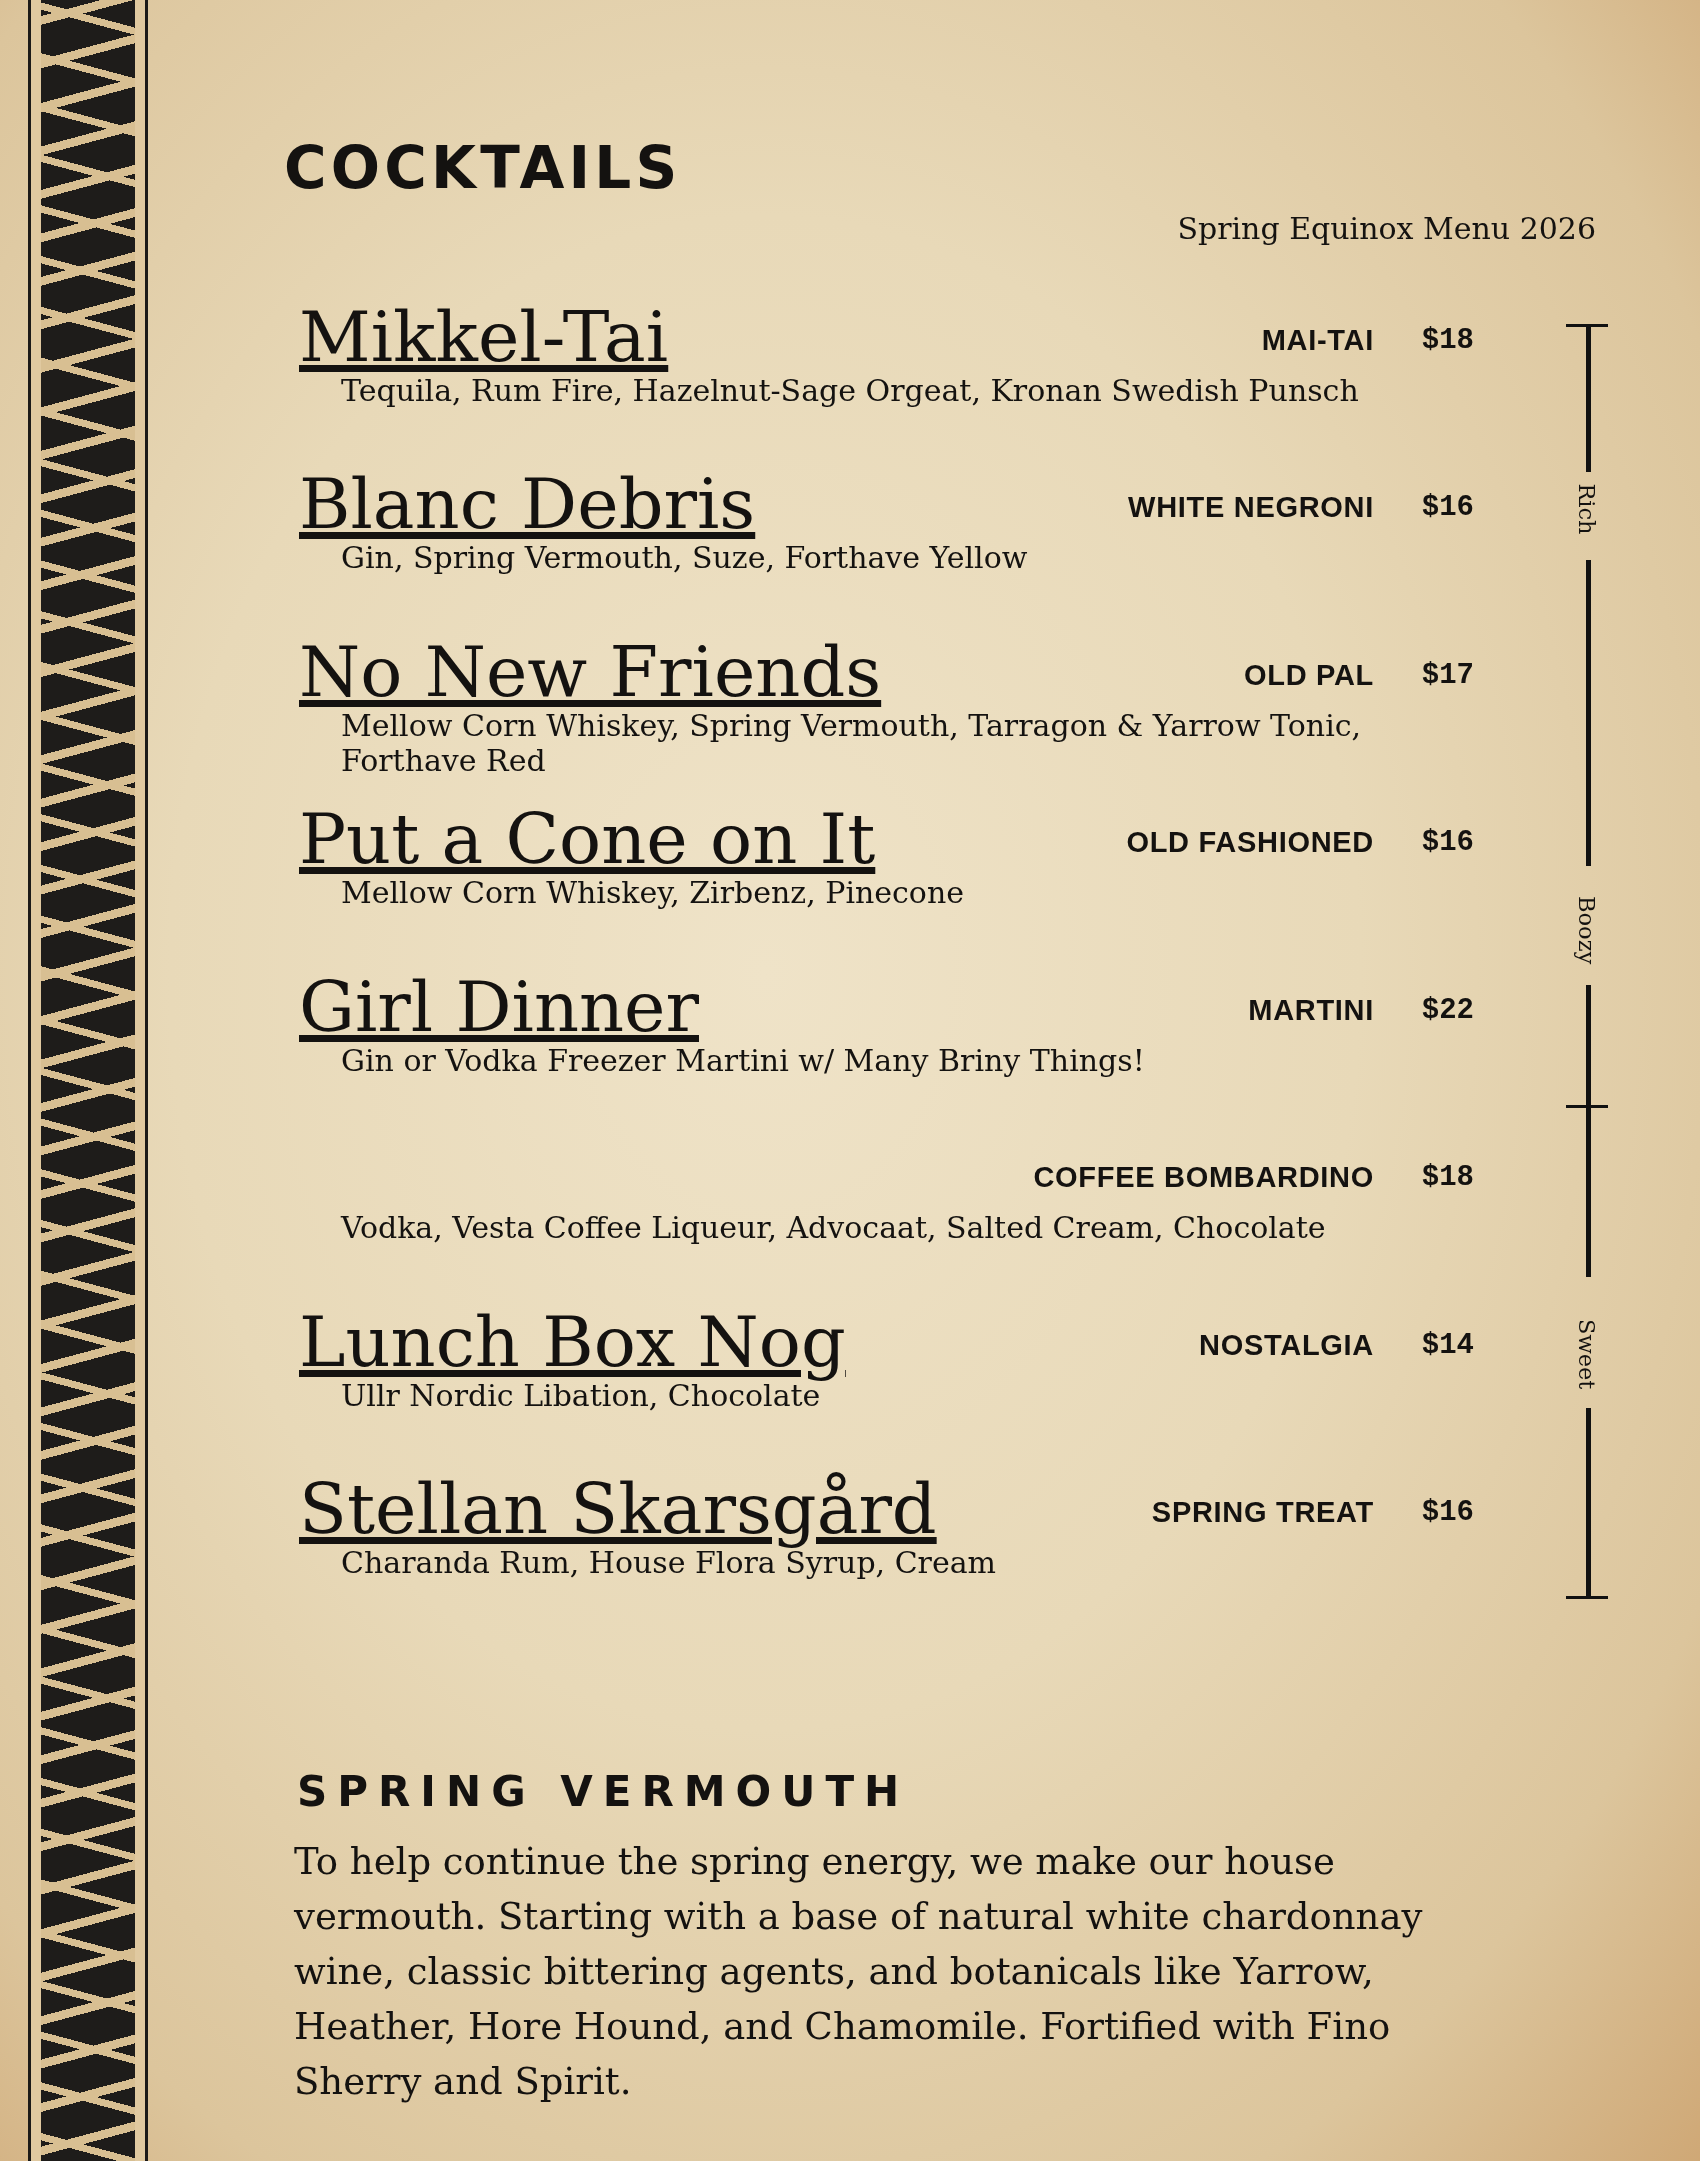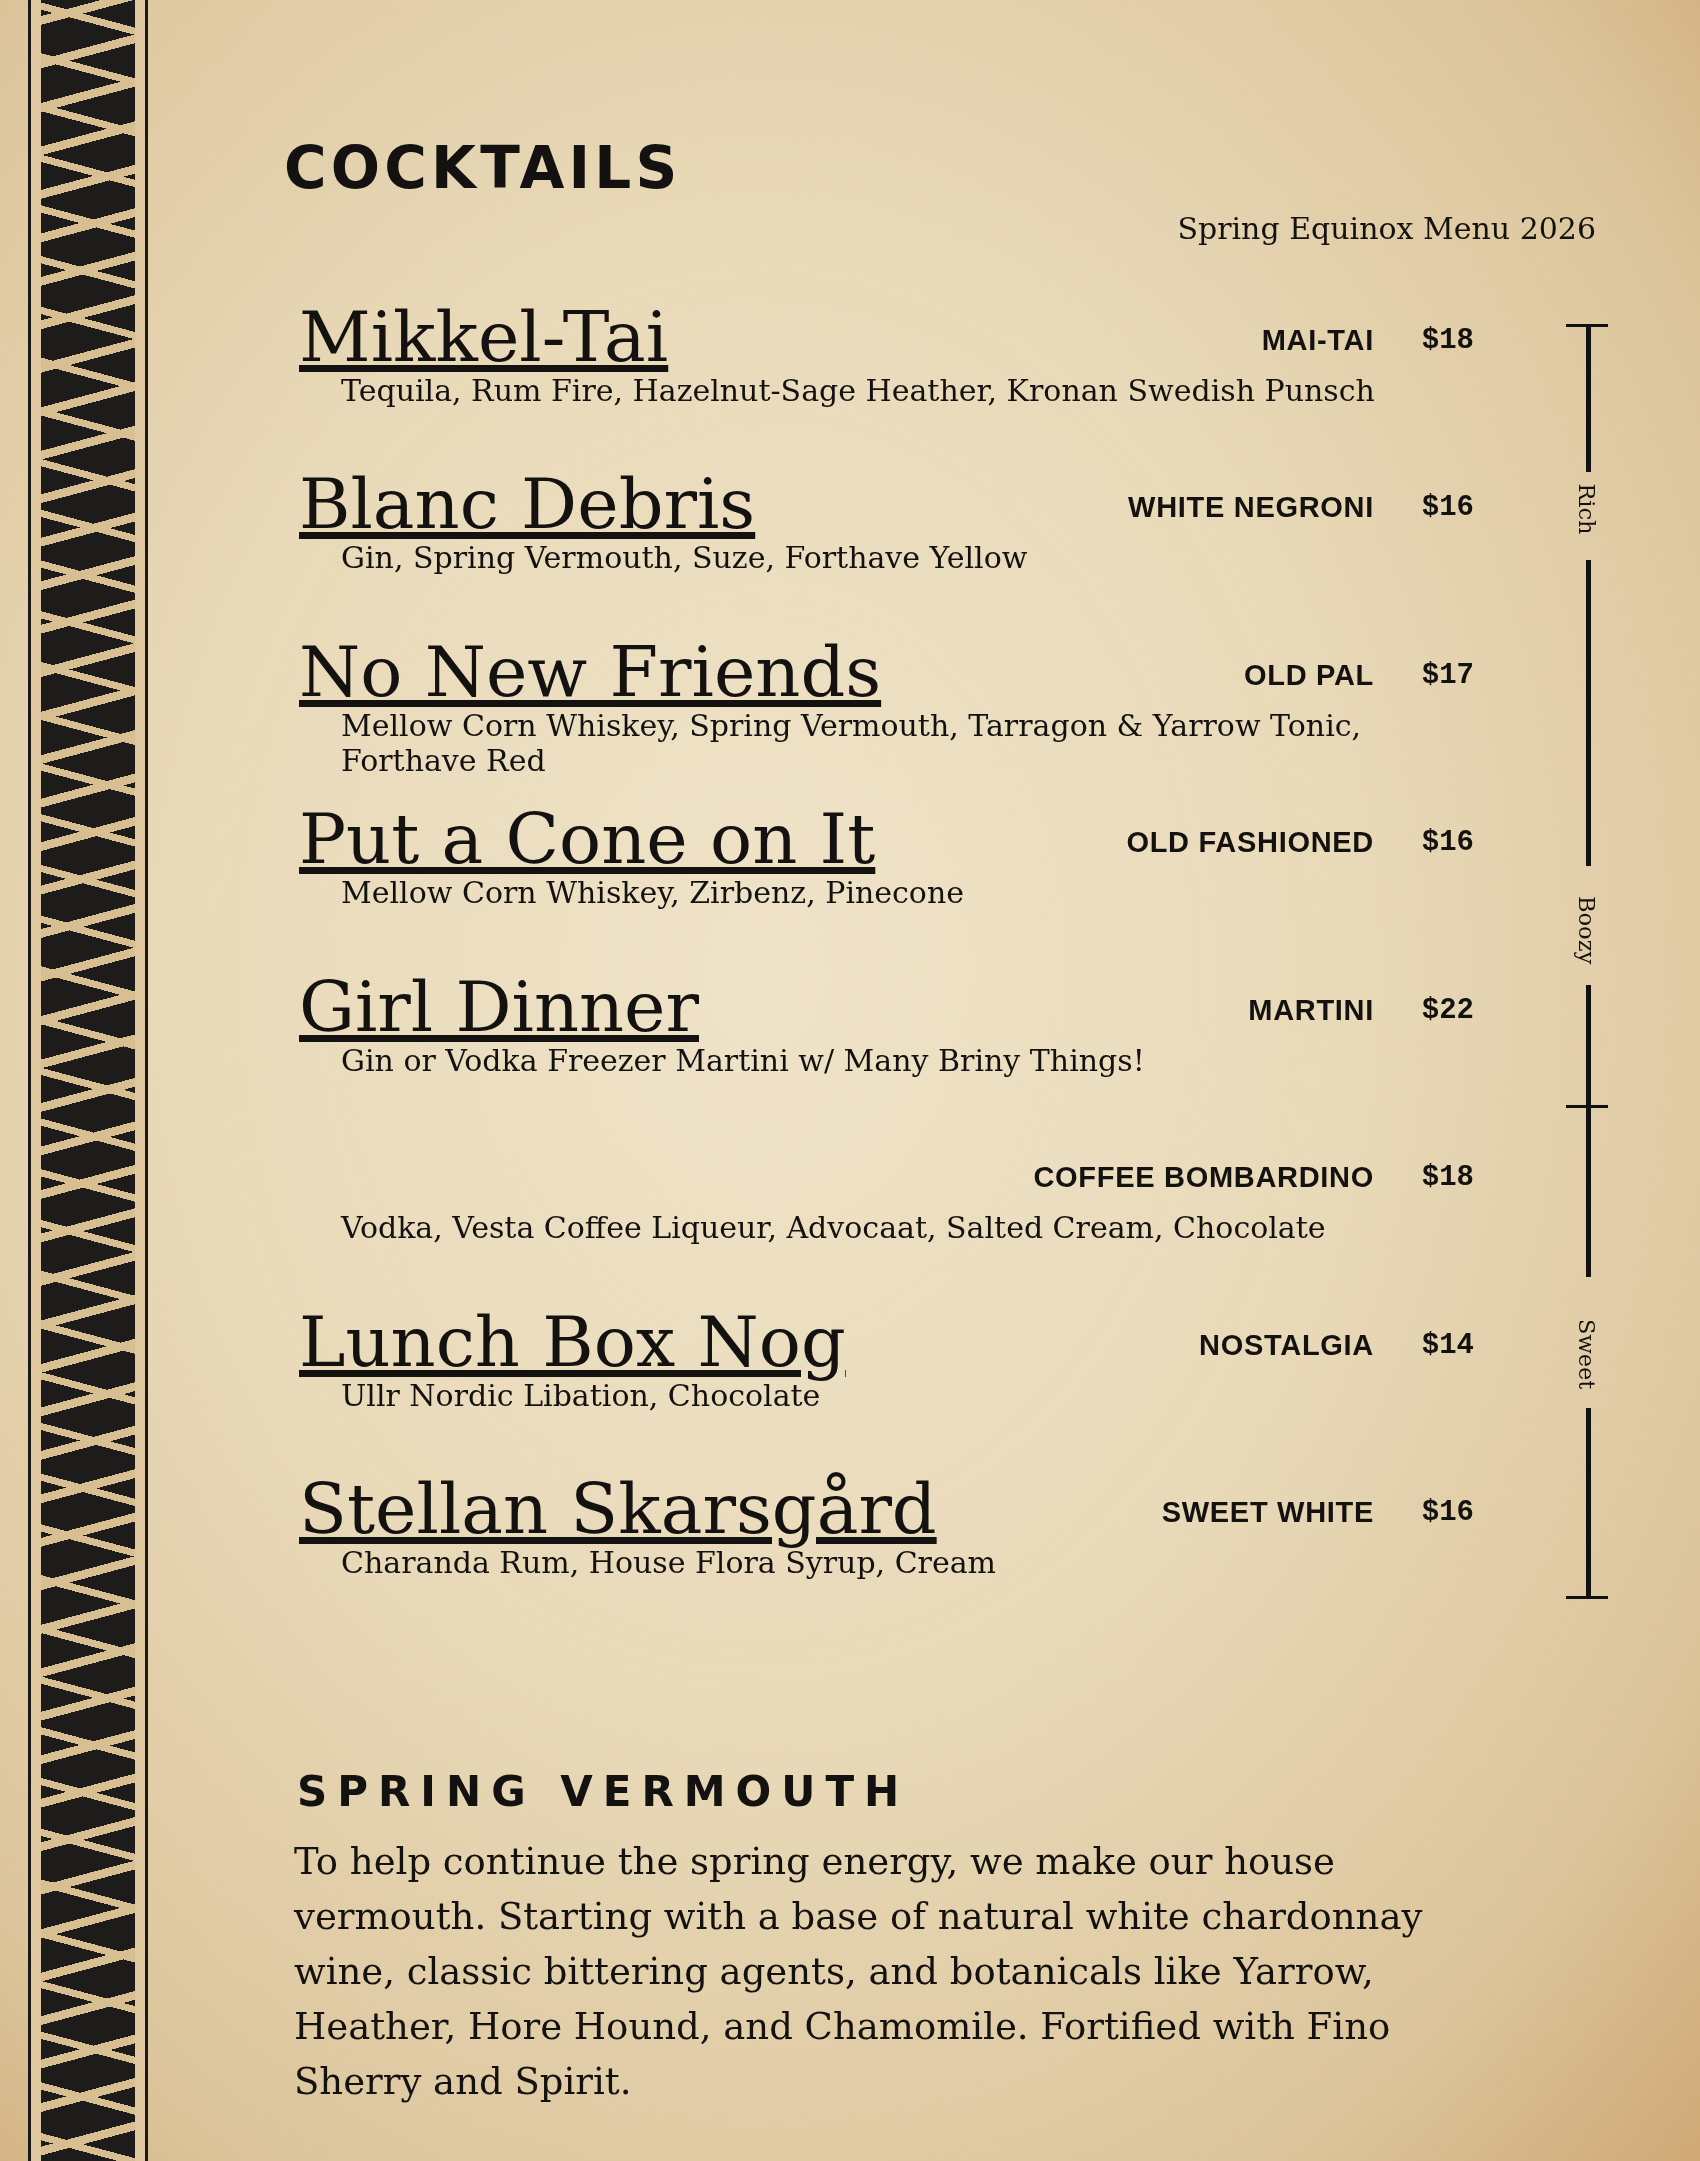--- a/index.html
+++ b/index.html
@@ -40,21 +40,21 @@
   <div class="border-inner"></div>
 </div>
 
 <div class="title">COCKTAILS</div>
 <div class="subtitle">Spring Equinox Menu 2026</div>
 
 <div class="item" style="top:296px">
   <div class="item-name">Mikkel-Tai</div>
   <div class="item-style">MAI-TAI</div>
   <div class="item-price">$18</div>
-  <div class="item-ing">Tequila, Rum Fire, Hazelnut-Sage Heather, Kronan Swedish Punsch</div>
+  <div class="item-ing">Tequila, Rum Fire, Hazelnut-Sage Orgeat, Kronan Swedish Punsch</div>
 </div>
 <div class="item" style="top:463px">
   <div class="item-name">Blanc Debris</div>
   <div class="item-style">WHITE NEGRONI</div>
   <div class="item-price">$16</div>
   <div class="item-ing">Gin, Spring Vermouth, Suze, Forthave Yellow</div>
 </div>
 <div class="item" style="top:631px">
   <div class="item-name">No New Friends</div>
   <div class="item-style">OLD PAL</div>
@@ -79,21 +79,21 @@
   <div class="item-ing">Vodka, Vesta Coffee Liqueur, Advocaat, Salted Cream, Chocolate</div>
 </div>
 <div class="item" style="top:1301px">
   <div class="item-name">Lunch Box Nog</div>
   <div class="item-style">NOSTALGIA</div>
   <div class="item-price">$14</div>
   <div class="item-ing">Ullr Nordic Libation, Chocolate</div>
 </div>
 <div class="item" style="top:1468px">
   <div class="item-name">Stellan Skarsgård</div>
-  <div class="item-style">SWEET WHITE</div>
+  <div class="item-style">SPRING TREAT</div>
   <div class="item-price">$16</div>
   <div class="item-ing">Charanda Rum, House Flora Syrup, Cream</div>
 </div>
 
 <div>
   <div class="scale-tick" style="top:324px"></div>
   <div class="scale-line" style="top:324px; height:148px"></div>
   <div class="scale-label" style="top:496px">Rich</div>
   <div class="scale-line" style="top:560px; height:306px"></div>
   <div class="scale-label" style="top:911px">Boozy</div>

